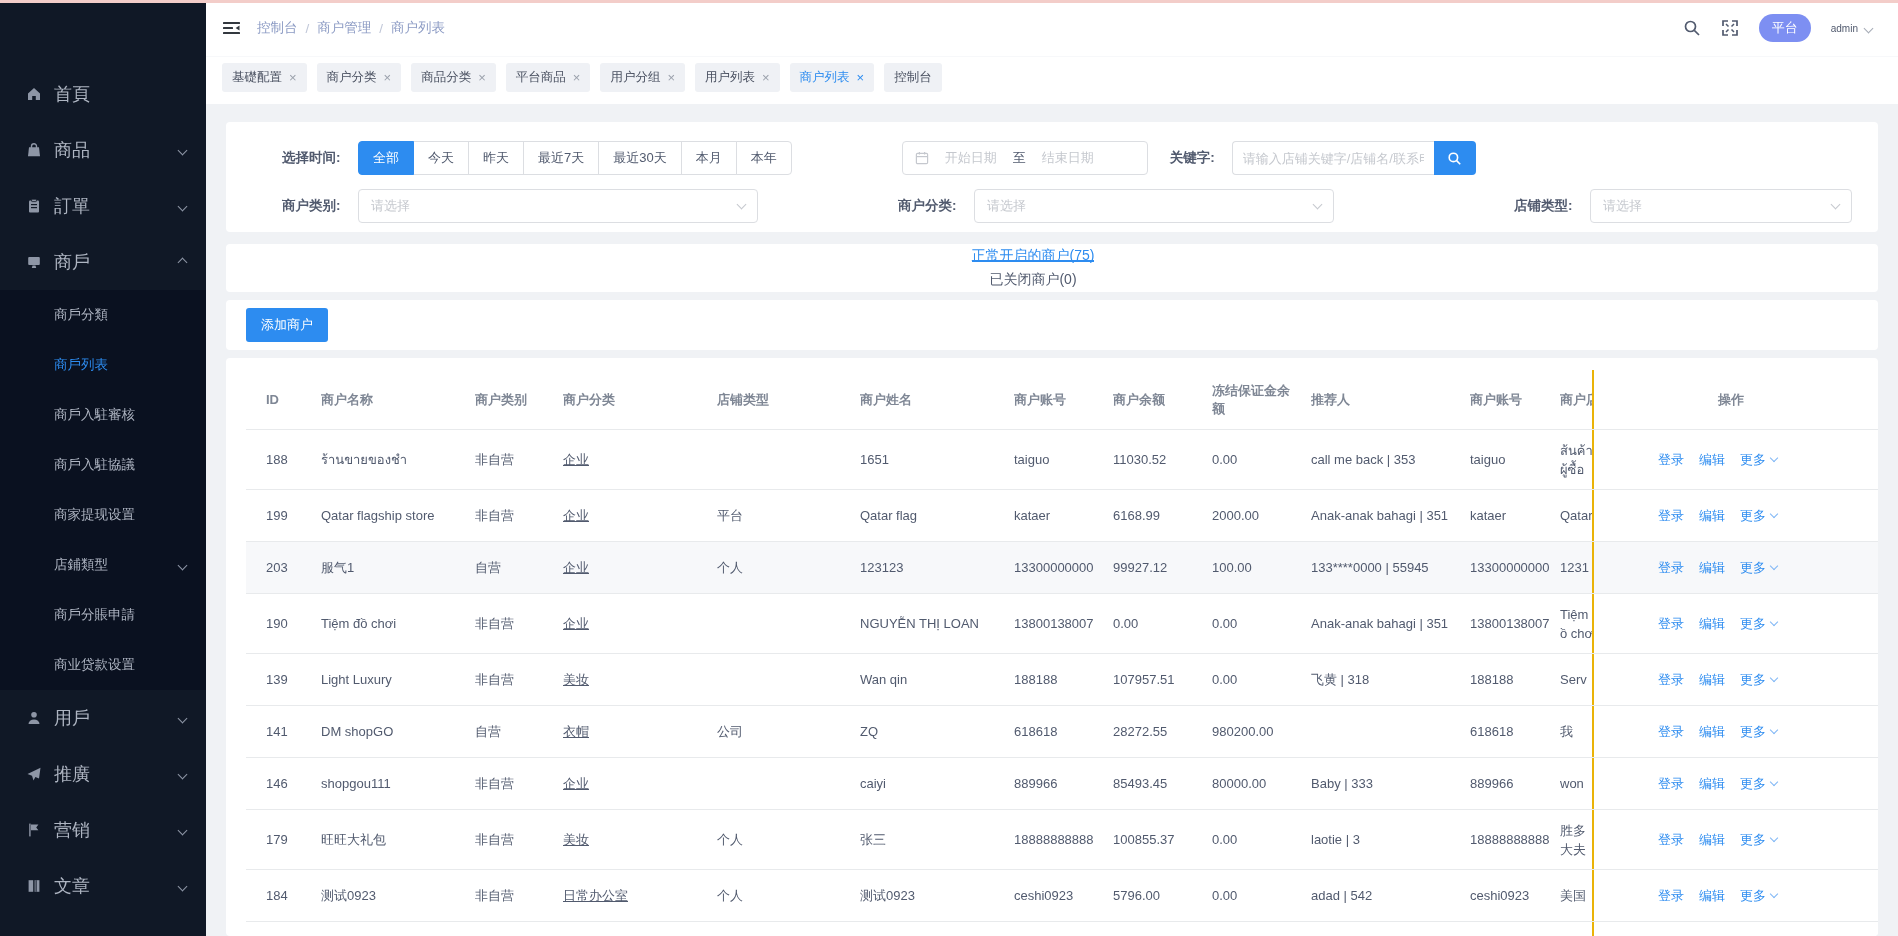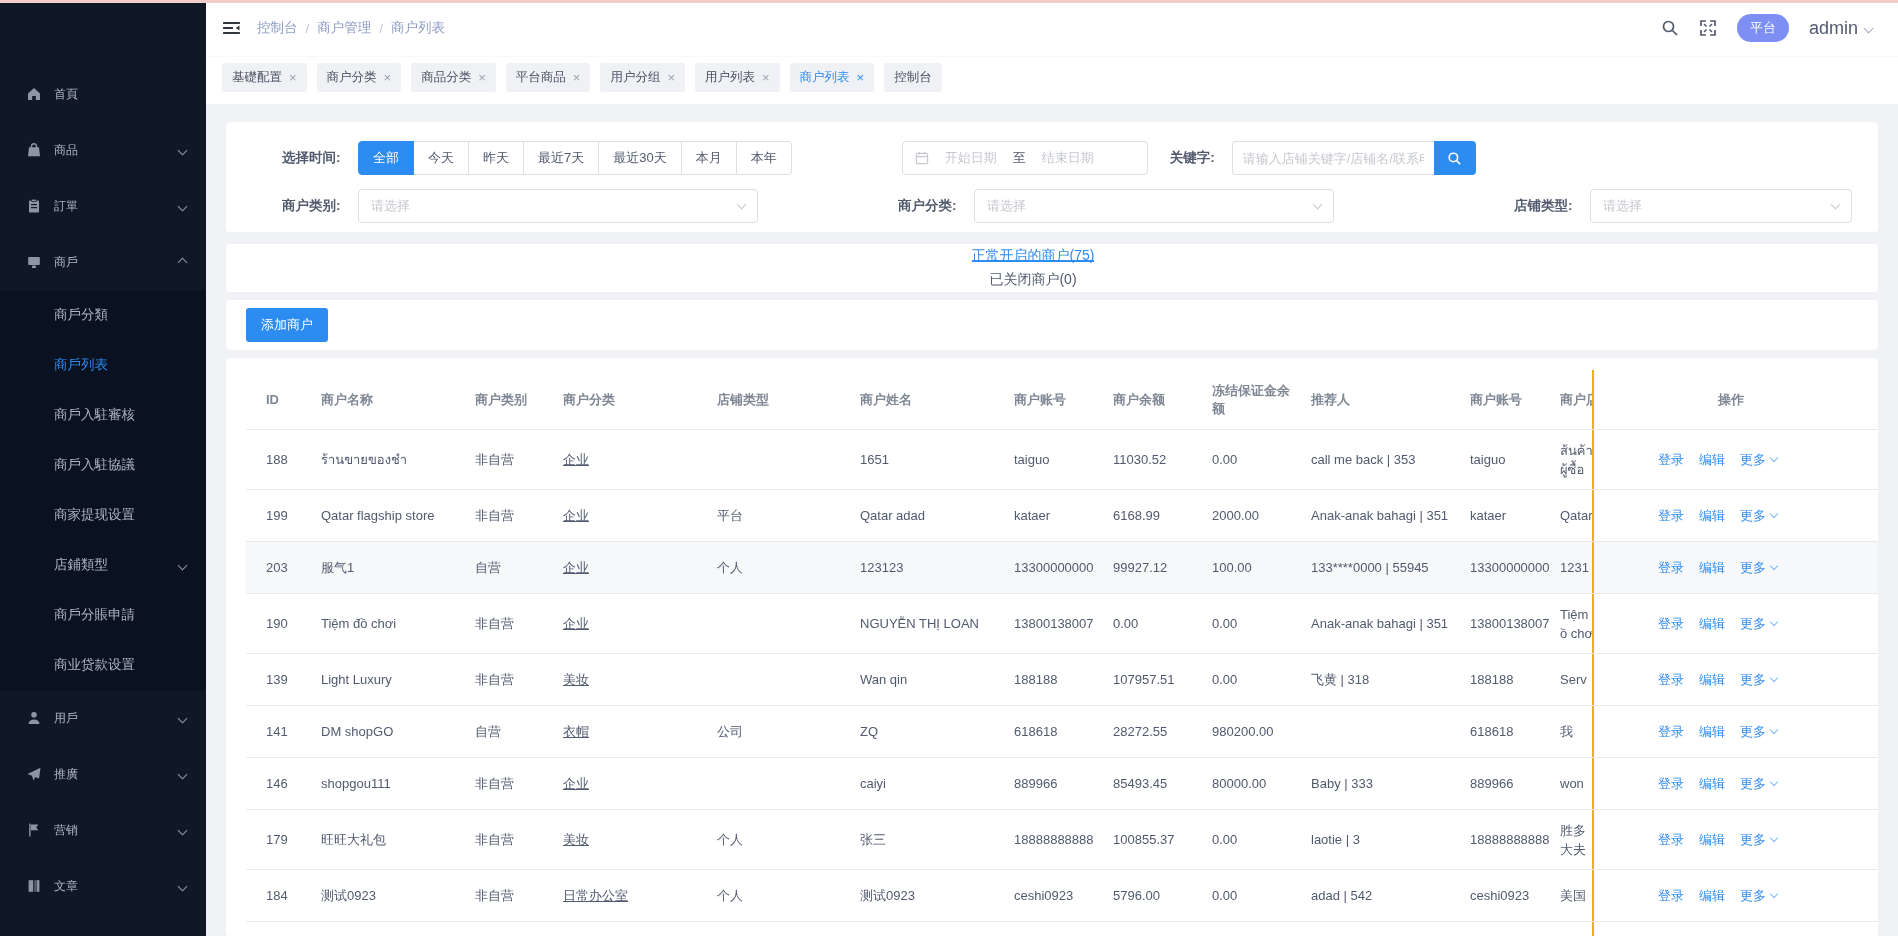--- a/index.html
+++ b/index.html
@@ -2,38 +2,38 @@
 <html><head>
 <meta charset="utf-8">
 <style>
   * { box-sizing: border-box; margin: 0; padding: 0; }
   html,body { width:1898px; height:936px; overflow:hidden; }
   body { font-family:"Liberation Sans","DejaVu Sans",sans-serif; background:#f0f2f5; display:flex; }
   .topline { position:fixed; top:0; left:0; right:0; height:3px; background:#f3cdc9; z-index:99; }
 
   
   .sidebar { width:206px; background:#101826; flex:0 0 206px; padding-top:66px; color:#aeb5c2; }
-  .s-item { height:56px; display:flex; align-items:center; padding:0 20px 0 26px; font-size:12px; cursor:pointer; }
+  .s-item { height:56px; display:flex; align-items:center; padding:0 20px 0 26px; font-size:18px; cursor:pointer; }
   .s-item .lab { margin-left:12px; }
   .s-item svg { flex:0 0 16px; }
   .chev { width:7px; height:7px; border-right:1.5px solid #8e96a6; border-bottom:1.5px solid #8e96a6; transform:rotate(45deg); }
   .chev.up { transform:rotate(-135deg); }
   .ml-auto { margin-left:auto; }
   .submenu { background:#0a1120; }
   .sub-item { height:50px; display:flex; align-items:center; padding:0 20px 0 54px; font-size:13.5px; cursor:pointer; color:#aeb5c2; }
   .sub-item.active { color:#2d8cf0; }
 
   
   .main { flex:1; display:flex; flex-direction:column; min-width:0; }
   .header { height:56px; background:#fff; display:flex; align-items:center; padding:0 26px 0 16px; }
   .crumb { display:flex; align-items:center; gap:8px; margin-left:16px; font-size:13.5px; color:#8c9bc4; }
   .crumb .sep { color:#c0c7d8; }
   .h-right { margin-left:auto; display:flex; align-items:center; gap:20px; }
   .badge { background:#7d8ff2; color:#fff; font-size:13px; padding:5px 13px; border-radius:14px; }
-  .admin { font-size:18px; color:#515a6e; display:flex; align-items:center; gap:7px; }
+  .admin { font-size:10px; color:#515a6e; display:flex; align-items:center; gap:7px; }
   .admin .chev { border-color:#a5abb6; }
 
   .chipbar { background:#fff; padding:6px 16px 12px; display:flex; gap:10px; border-top:1px solid #f7f8fa; }
   .chip { background:#eff1f5; border-radius:3px; padding:6px 10px; font-size:12.5px; color:#495060; display:flex; align-items:center; gap:7px; cursor:pointer; }
   .chip .x { color:#9aa0ab; font-size:13px; line-height:1; }
   .chip.active { color:#2d8cf0; }
   .chip.active .x { color:#2d8cf0; }
 
   .content { flex:1; padding:18px 20px 0; display:flex; flex-direction:column; min-height:0; }
   .card { background:#fff; border-radius:4px; }
@@ -369,21 +369,21 @@
               </a>
             </div>
         </div>
 
         <div class="trow tbody-row">
           <div class="td c-id">199</div>
           <div class="td c-name">Qatar flagship store</div>
           <div class="td c-cat">非自营</div>
           <div class="td c-class"><span>企业</span></div>
           <div class="td c-stype">平台</div>
-          <div class="td c-pname">Qatar adad</div>
+          <div class="td c-pname">Qatar flag</div>
           <div class="td c-acct">kataer</div>
           <div class="td c-bal">6168.99</div>
           <div class="td c-frozen">2000.00</div>
           <div class="td c-ref">Anak-anak bahagi | 351</div>
           <div class="td c-acct2">kataer</div>
           <div class="td c-shop">Qatar</div>
           <div class="td-actions">
               <a class="act">登录</a>
               <a class="act">编辑</a>
               <a class="act">

